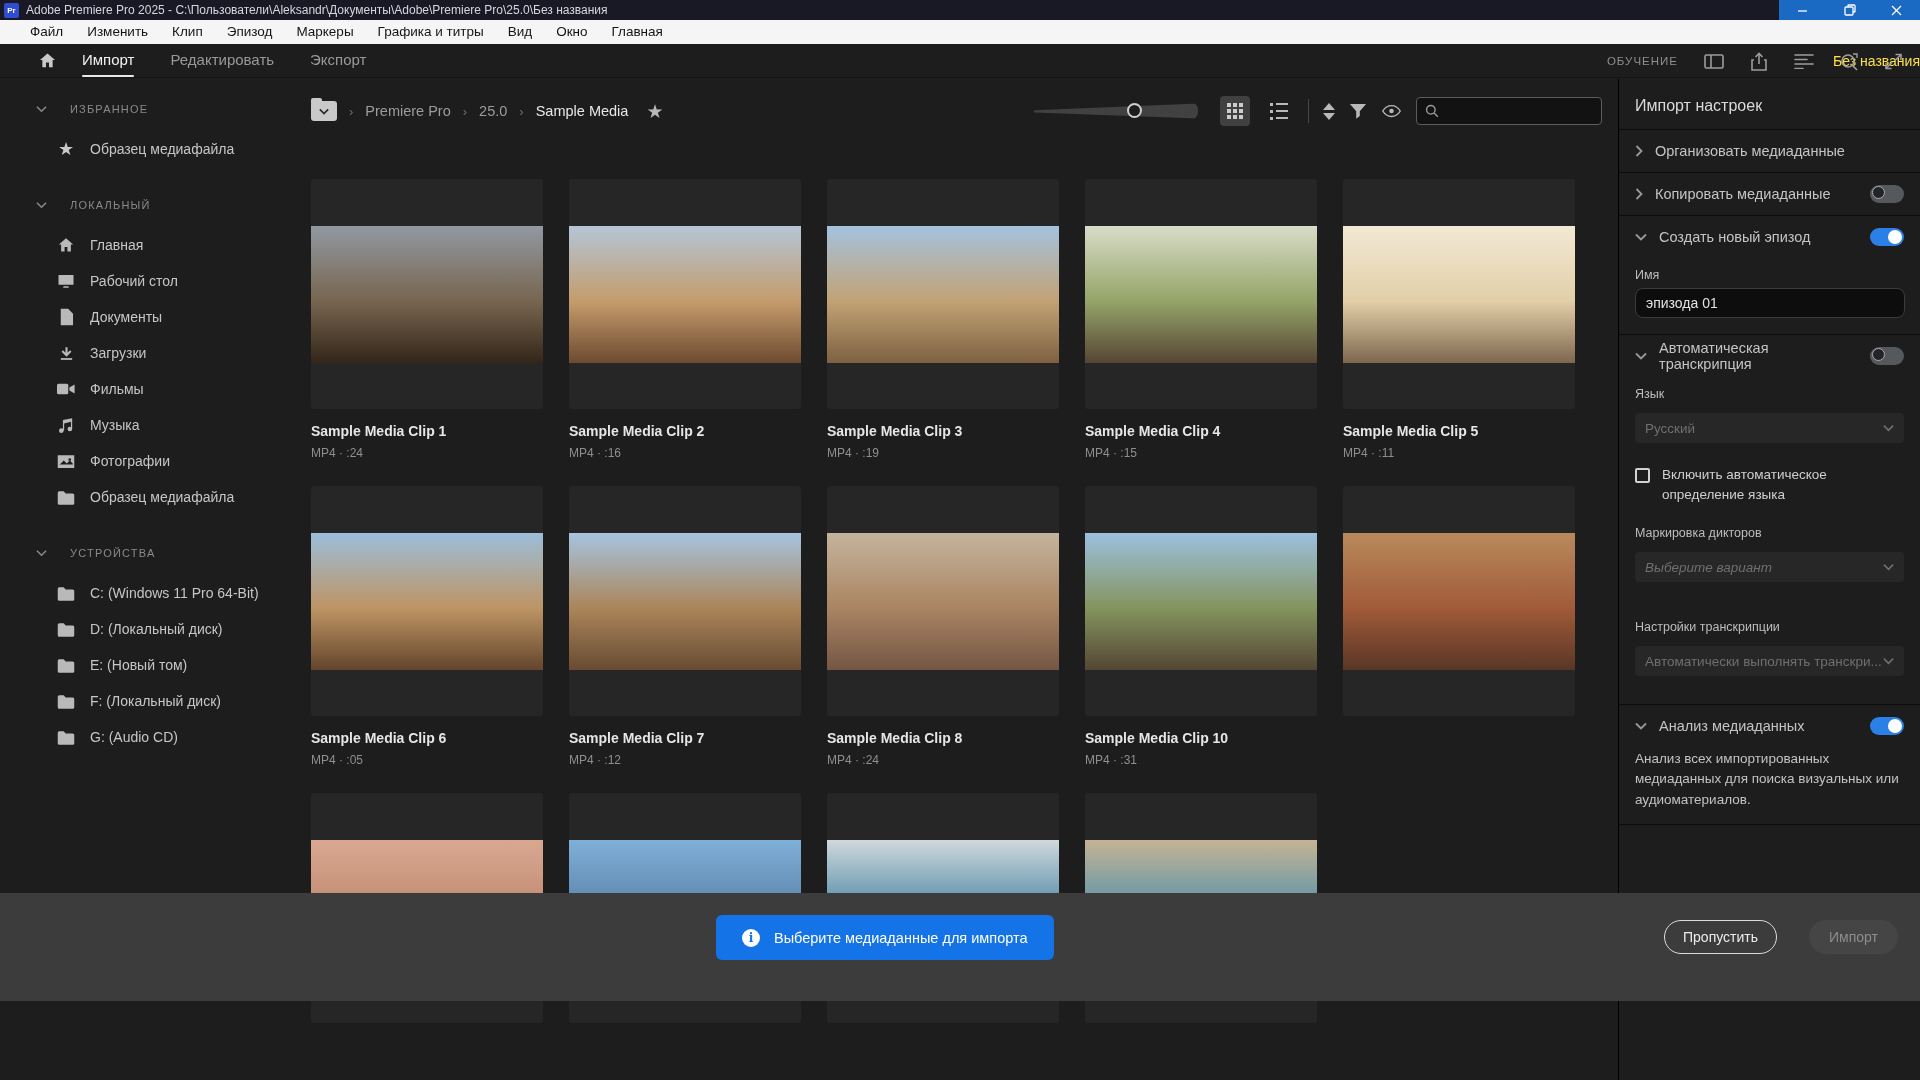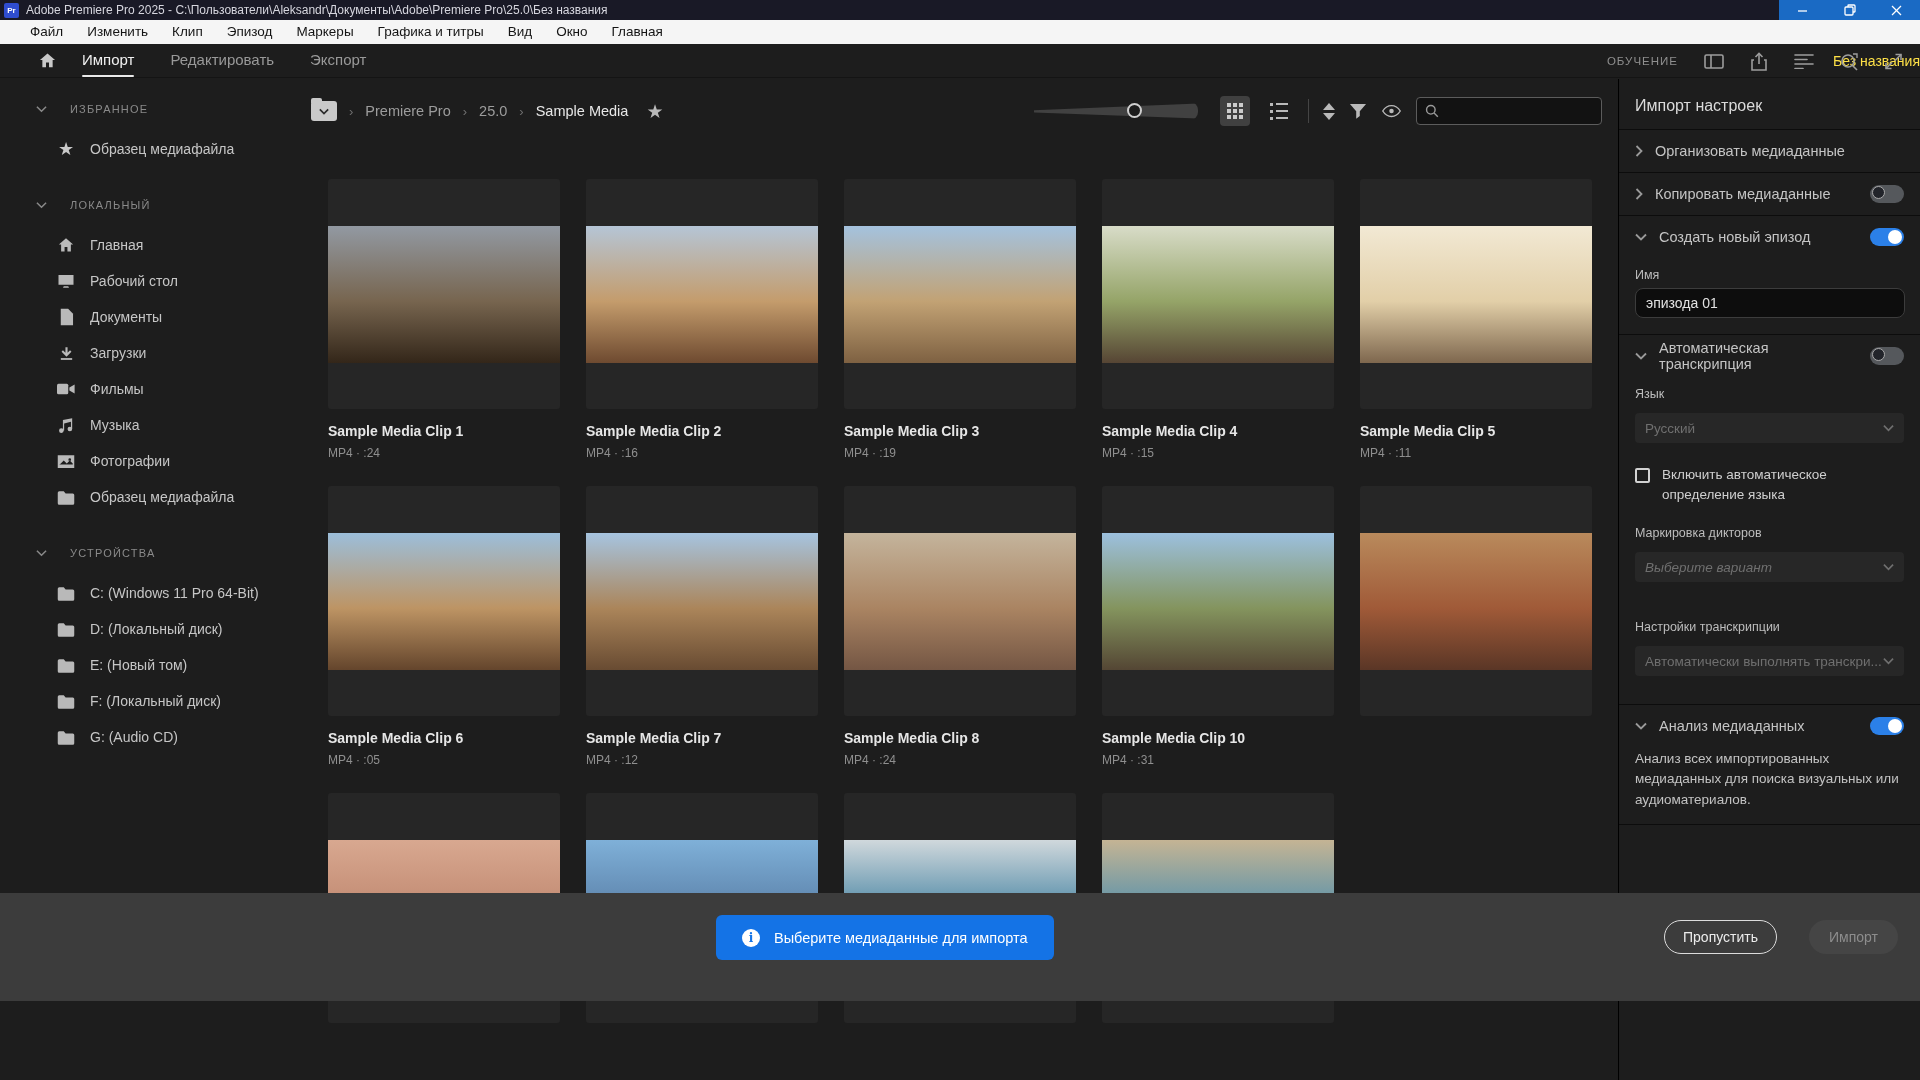--- a/index.html
+++ b/index.html
@@ -94,21 +94,21 @@
     border-right:6px solid transparent; }
   .sort-ic .up { border-bottom:7px solid #b9b9b9; }
   .sort-ic .dn { border-top:7px solid #b9b9b9; }
   .tool-ic svg { display:block; }
   #searchbox { width:186px; height:28px; background:#121212; border:1px solid #5c5c5c;
     border-radius:4px; display:flex; align-items:center; padding-left:8px; gap:6px; }
   #searchbox input { background:transparent; border:none; outline:none; color:#ddd;
     font-size:13px; width:140px; font-family:inherit; }
 
   
-  #grid { position:absolute; left:23px; top:100px; width:1300px; display:flex;
+  #grid { position:absolute; left:6px; top:100px; width:1300px; display:flex;
     flex-wrap:wrap; column-gap:22px; row-gap:36px;gap:26px; }
   .card { width:232px; }
   .thumb-tile { width:232px; height:230px; background:#262626; border-radius:3px;
     display:flex; align-items:center; }
   .thumb { width:232px; height:137px; }
   .clip-name { margin-top:14px; color:#e6e6e6; font-size:14px; font-weight:600;
     min-height:17px; }
   .clip-meta { margin-top:6px; color:#8f8f8f; font-size:12px; min-height:14px; }
   #rp-title { color:#dadada; font-size:16px; padding:18px 16px 14px; }
   .rp-div { height:1px; background:#0c0c0c; }

